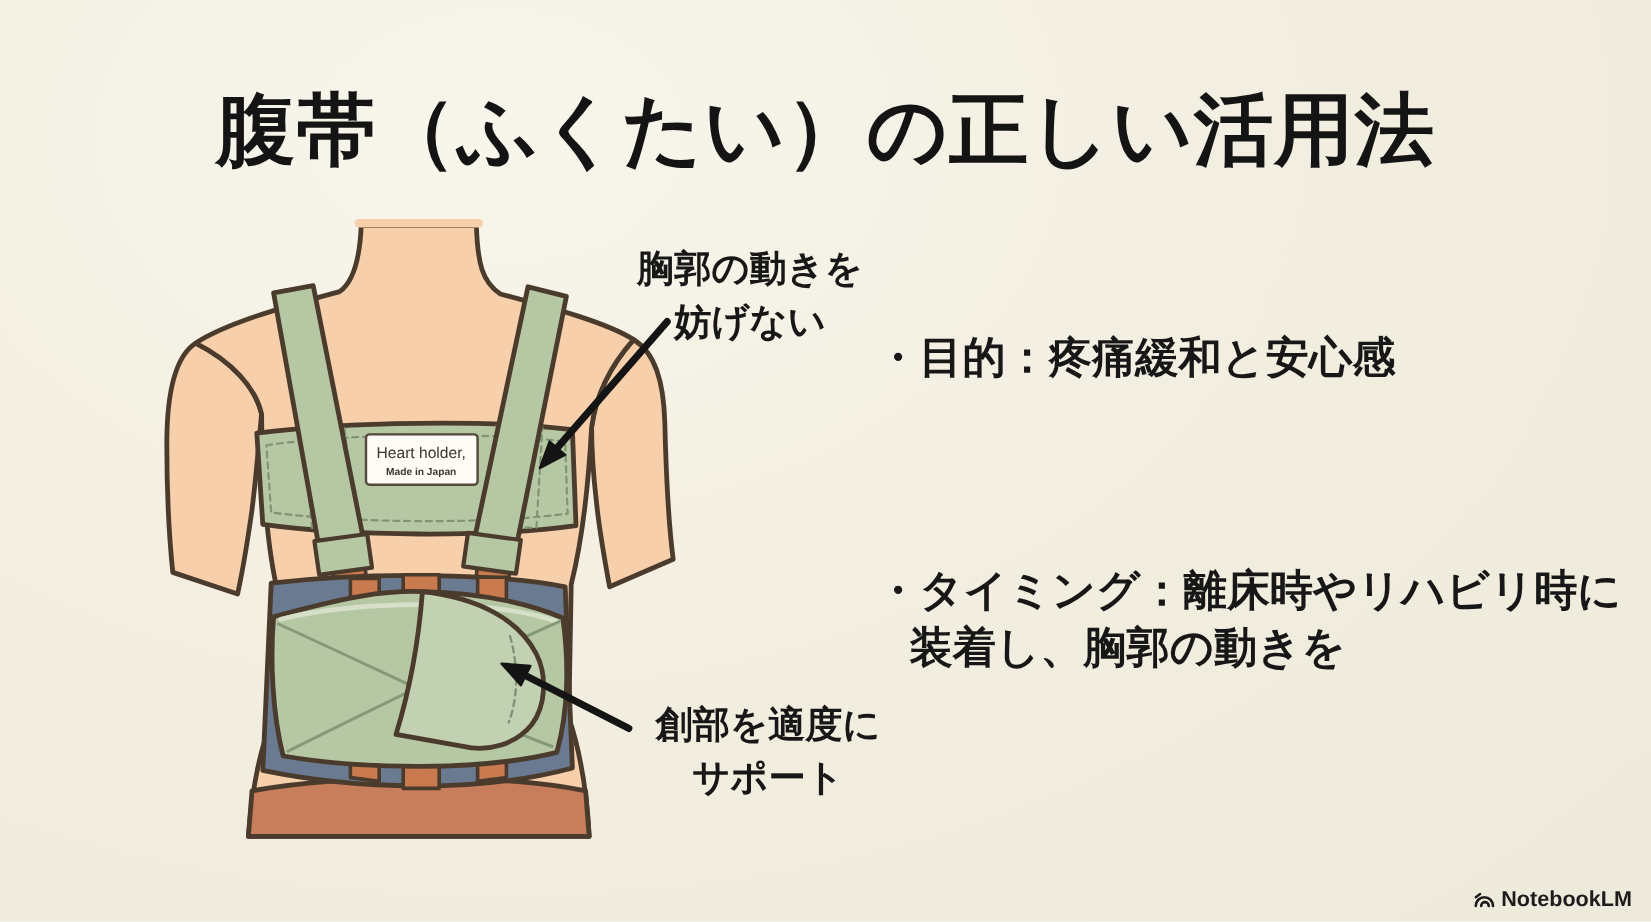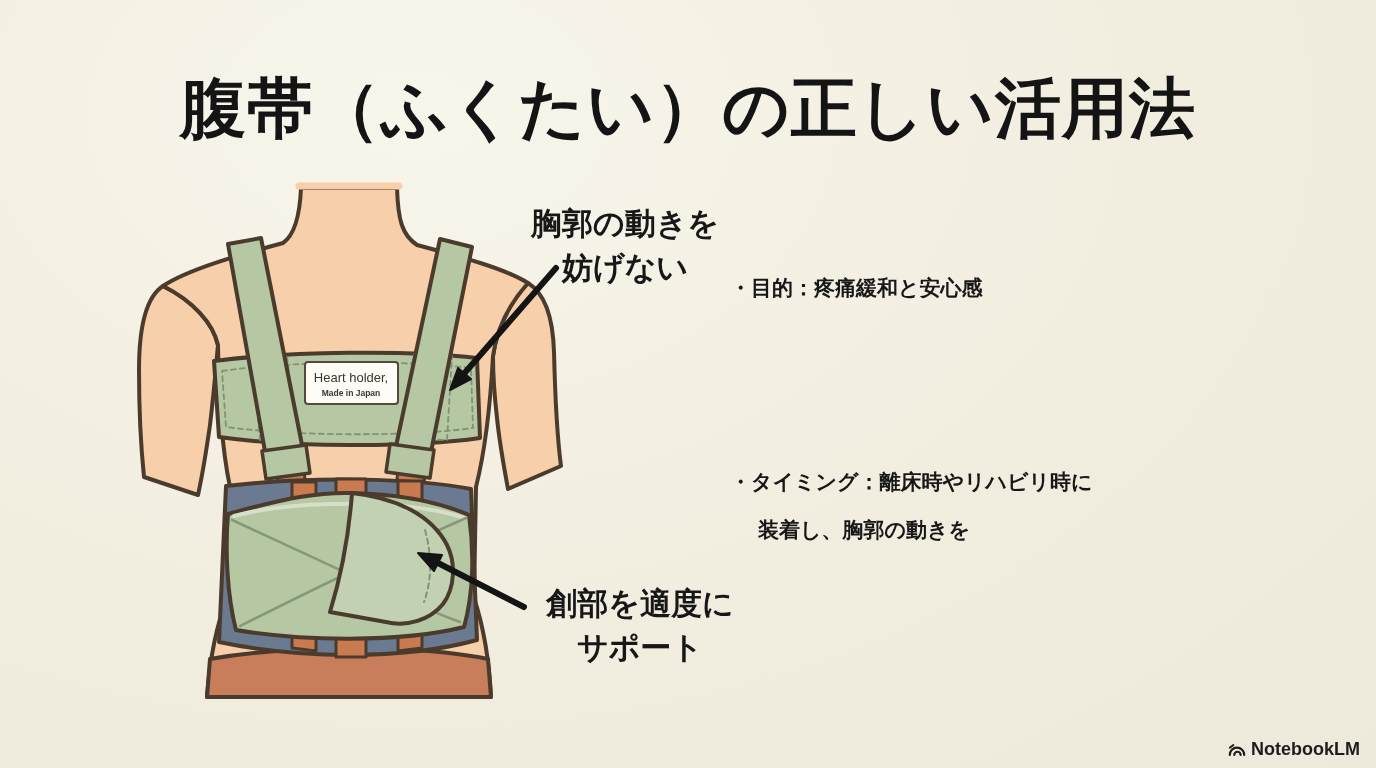--- a/index.html
+++ b/index.html
@@ -22,21 +22,21 @@
     position:absolute;width:260px;
     text-align:center;
     font-size:31px;font-weight:800;line-height:44px;
     color:#171717;
   }
   .annotation.top{left:495px;top:202px;}
   .annotation.bottom{left:510px;top:582px;}
   .bullets{position:absolute;left:0;top:0;width:1376px;height:768px;}
   .bullet{
     position:absolute;left:730px;
-    font-size:21px;font-weight:800;color:#171717;white-space:nowrap;
+    font-size:36px;font-weight:800;color:#171717;white-space:nowrap;
   }
   .bullet.b1{top:274px;}
   .bullet.b2{top:371px;}
   .bullet.b3a{top:468px;}
   .bullet.b3b{top:516px;left:758px;}
   .footer{
     position:absolute;right:16px;bottom:8px;
     display:flex;align-items:center;gap:5px;
     font-size:18px;font-weight:700;color:#1c1c1c;
   }

